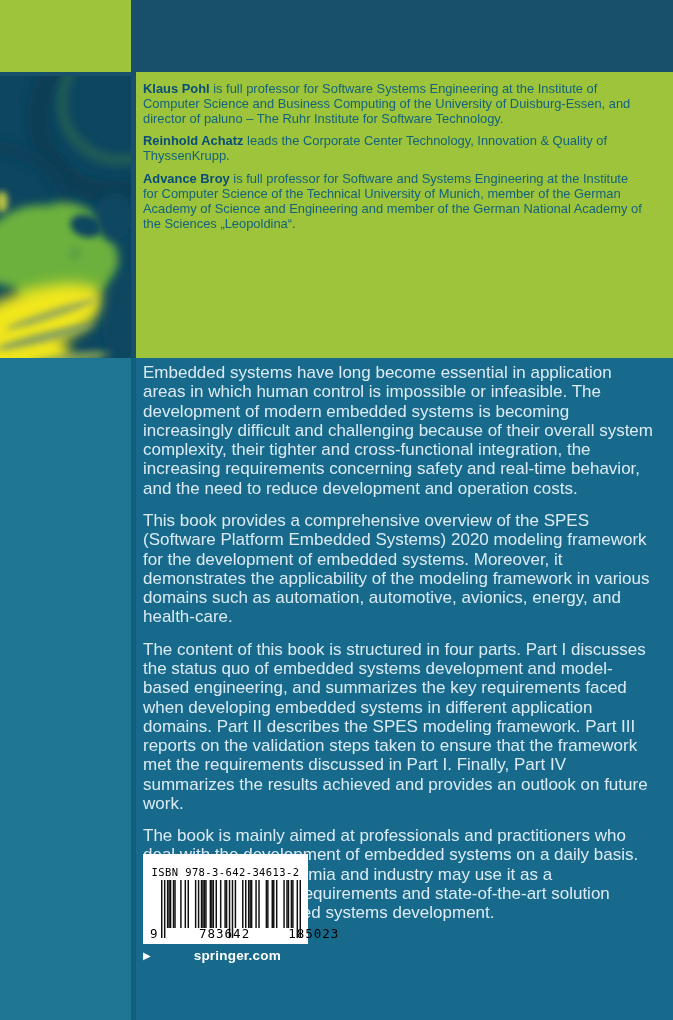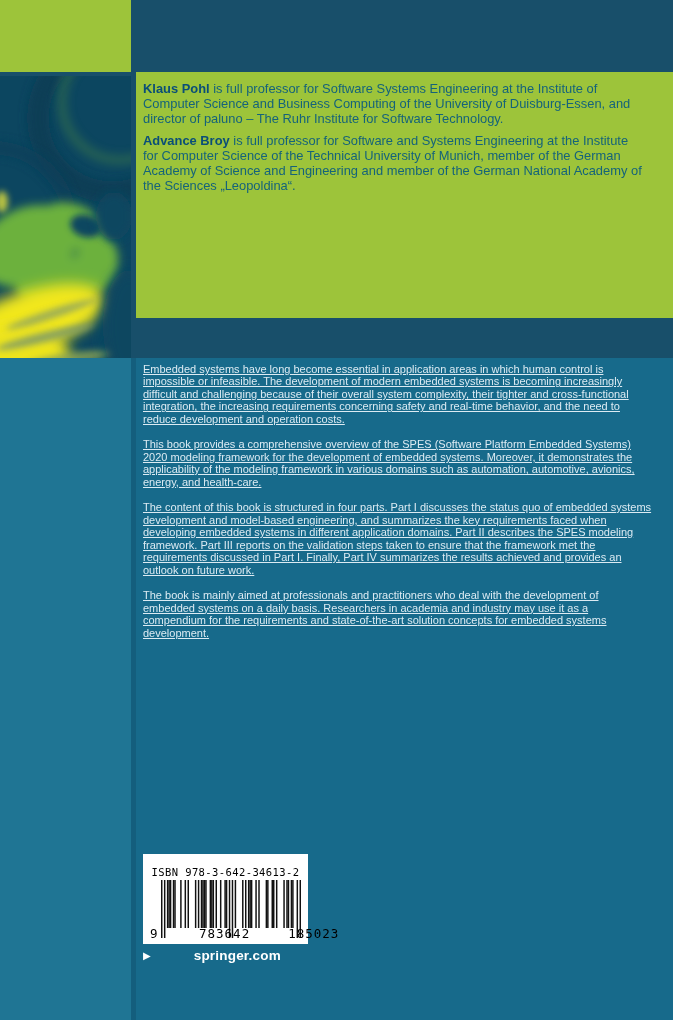--- a/index.html
+++ b/index.html
@@ -12,34 +12,34 @@
   .upper-bg{position:absolute;left:0;top:0;width:673px;height:358px;background:#184f6a;}
   
   .left-strip{position:absolute;left:0;top:358px;width:131px;height:662px;background:#1f7594;}
   .v-divider{position:absolute;left:131px;top:358px;width:5px;height:662px;background:#145e7d;}
   .green-square{position:absolute;left:0;top:0;width:131px;height:72px;background:#9dc43a;}
   .artwork{position:absolute;left:0;top:76px;width:131px;height:282px;}
   .artwork svg{display:block;}
 
   
   .green-box{
-    position:absolute;left:136px;top:72px;width:537px;height:246px;
+    position:absolute;left:136px;top:72px;width:537px;height:286px;
     background:#9dc43a;box-sizing:border-box;padding:10px 30px 0 7px;
   }
   .bio{font-size:12.9px;line-height:1.15;color:#15637a;margin:0 0 8px 0;}
   .bio .bio-name{font-weight:bold;color:#0a4e78;}
 
   
   .main-text{position:absolute;left:143px;top:363px;width:510px;}
   .book-title{
     color:#ffffff;font-weight:bold;font-size:25px;line-height:1.0;
     letter-spacing:-0.4px;margin:0 0 16px 0;
   }
   .book-title span{display:block;}
-  .para{color:#dcebf3;font-size:11px;line-height:1.135;margin:0 0 13px 0;text-decoration:underline;}
+  .para{color:#dcebf3;font-size:17px;line-height:1.135;margin:0 0 13px 0;}
 
   
   .barcode-box{
     position:absolute;left:143px;top:854px;width:165px;height:90px;background:#ffffff;
     box-sizing:border-box;padding:12px 7px 0 7px;color:#000;
   }
   .isbn-label{
     font-family:"DejaVu Sans Mono", monospace;font-size:10.5px;letter-spacing:.4px;
     text-align:center;white-space:nowrap;height:14px;
   }
@@ -102,20 +102,21 @@
         <ellipse cx="52" cy="238" rx="48" ry="4.5" fill="#90a55e" transform="rotate(-18 52 238)"></ellipse>
         <ellipse cx="45" cy="261" rx="50" ry="5" fill="#7c9a68" transform="rotate(-14 45 261)"></ellipse>
         <ellipse cx="70" cy="283" rx="45" ry="6" fill="#86a154" transform="rotate(-8 70 283)"></ellipse>
       </g>
       <ellipse cx="129" cy="250" rx="26" ry="56" fill="#0c4660" filter="url(#b7)"></ellipse>
     </svg>
   </div>
 
   <div class="green-box">
     <p class="bio"><span class="bio-name">Klaus Pohl</span> <span>is full professor for Software Systems Engineering at the Institute of Computer Science and Business Computing of the University of Duisburg-Essen, and director of paluno – The Ruhr Institute for Software Technology.</span></p>
+    <p class="bio"><span class="bio-name">Reinhold Achatz</span> <span>leads the Corporate Center Technology, Innovation &amp; Quality of ThyssenKrupp.</span></p>
     <p class="bio"><span class="bio-name">Advance Broy</span> <span>is full professor for Software and Systems Engineering at the Institute for Computer Science of the Technical University of Munich, member of the German Academy of Science and Engineering and member of the German National Academy of the Sciences „Leopoldina“.</span></p>
   </div>
 
   <div class="main-text">
     <p class="para">Embedded systems have long become essential in application areas in which human control is impossible or infeasible. The development of modern embedded systems is becoming increasingly difficult and challenging because of their overall system complexity, their tighter and cross-functional integration, the increasing requirements concerning safety and real-time behavior, and the need to reduce development and operation costs.</p>
     <p class="para">This book provides a comprehensive overview of the SPES (Software Platform Embedded Systems) 2020 modeling framework for the development of embedded systems. Moreover, it demonstrates the applicability of the modeling framework in various domains such as automation, automotive, avionics, energy, and health-care.</p>
     <p class="para">The content of this book is structured in four parts. Part I discusses the status quo of embedded systems development and model-based engineering, and summarizes the key requirements faced when developing embedded systems in different application domains. Part II describes the SPES modeling framework. Part III reports on the validation steps taken to ensure that the framework met the requirements discussed in Part I. Finally, Part IV summarizes the results achieved and provides an outlook on future work.</p>
     <p class="para">The book is mainly aimed at professionals and practitioners who deal with the development of embedded systems on a daily basis. Researchers in academia and industry may use it as a compendium for the requirements and state-of-the-art solution concepts for embedded systems development.</p>
   </div>
 

